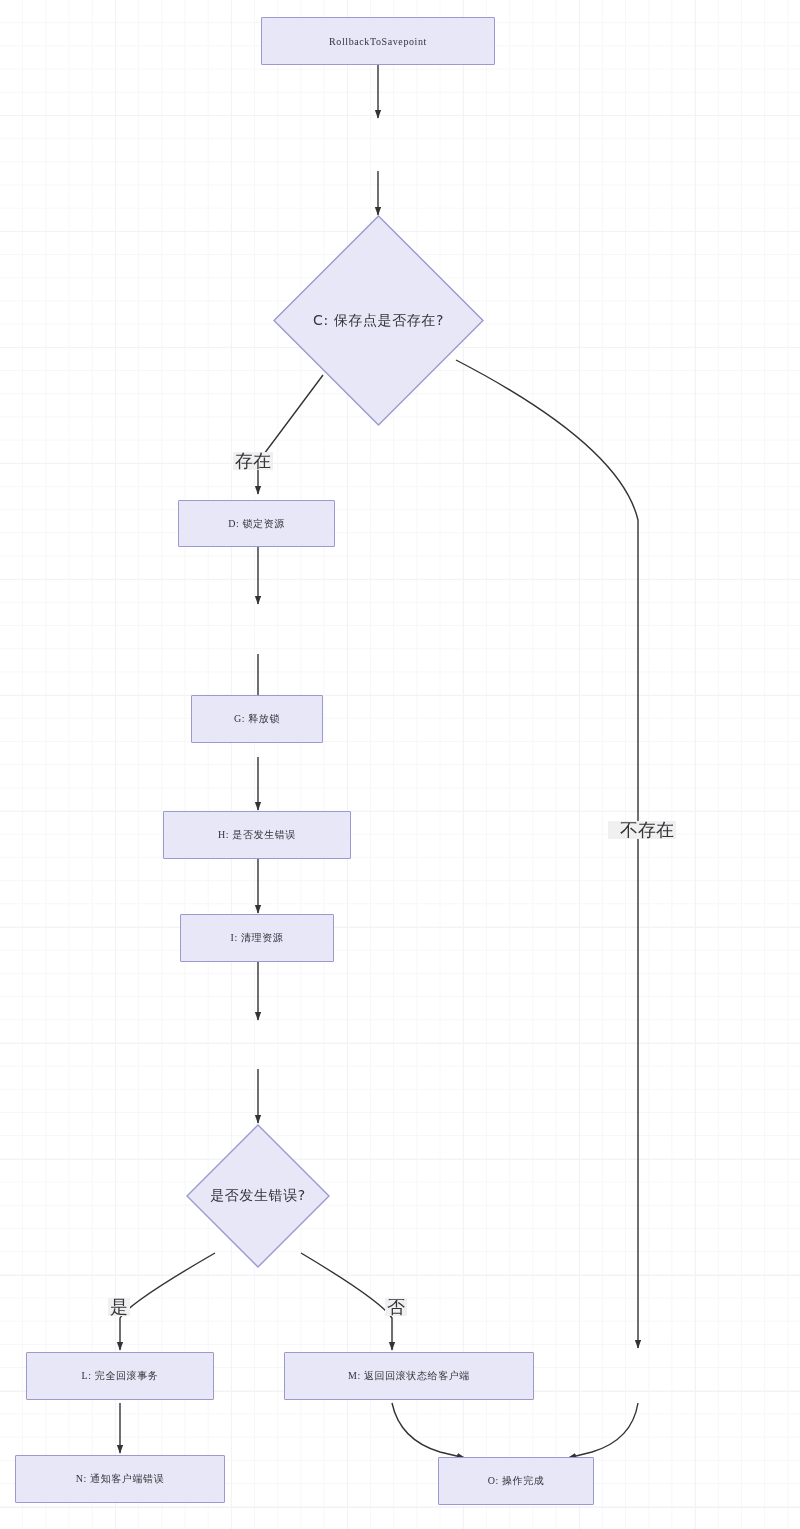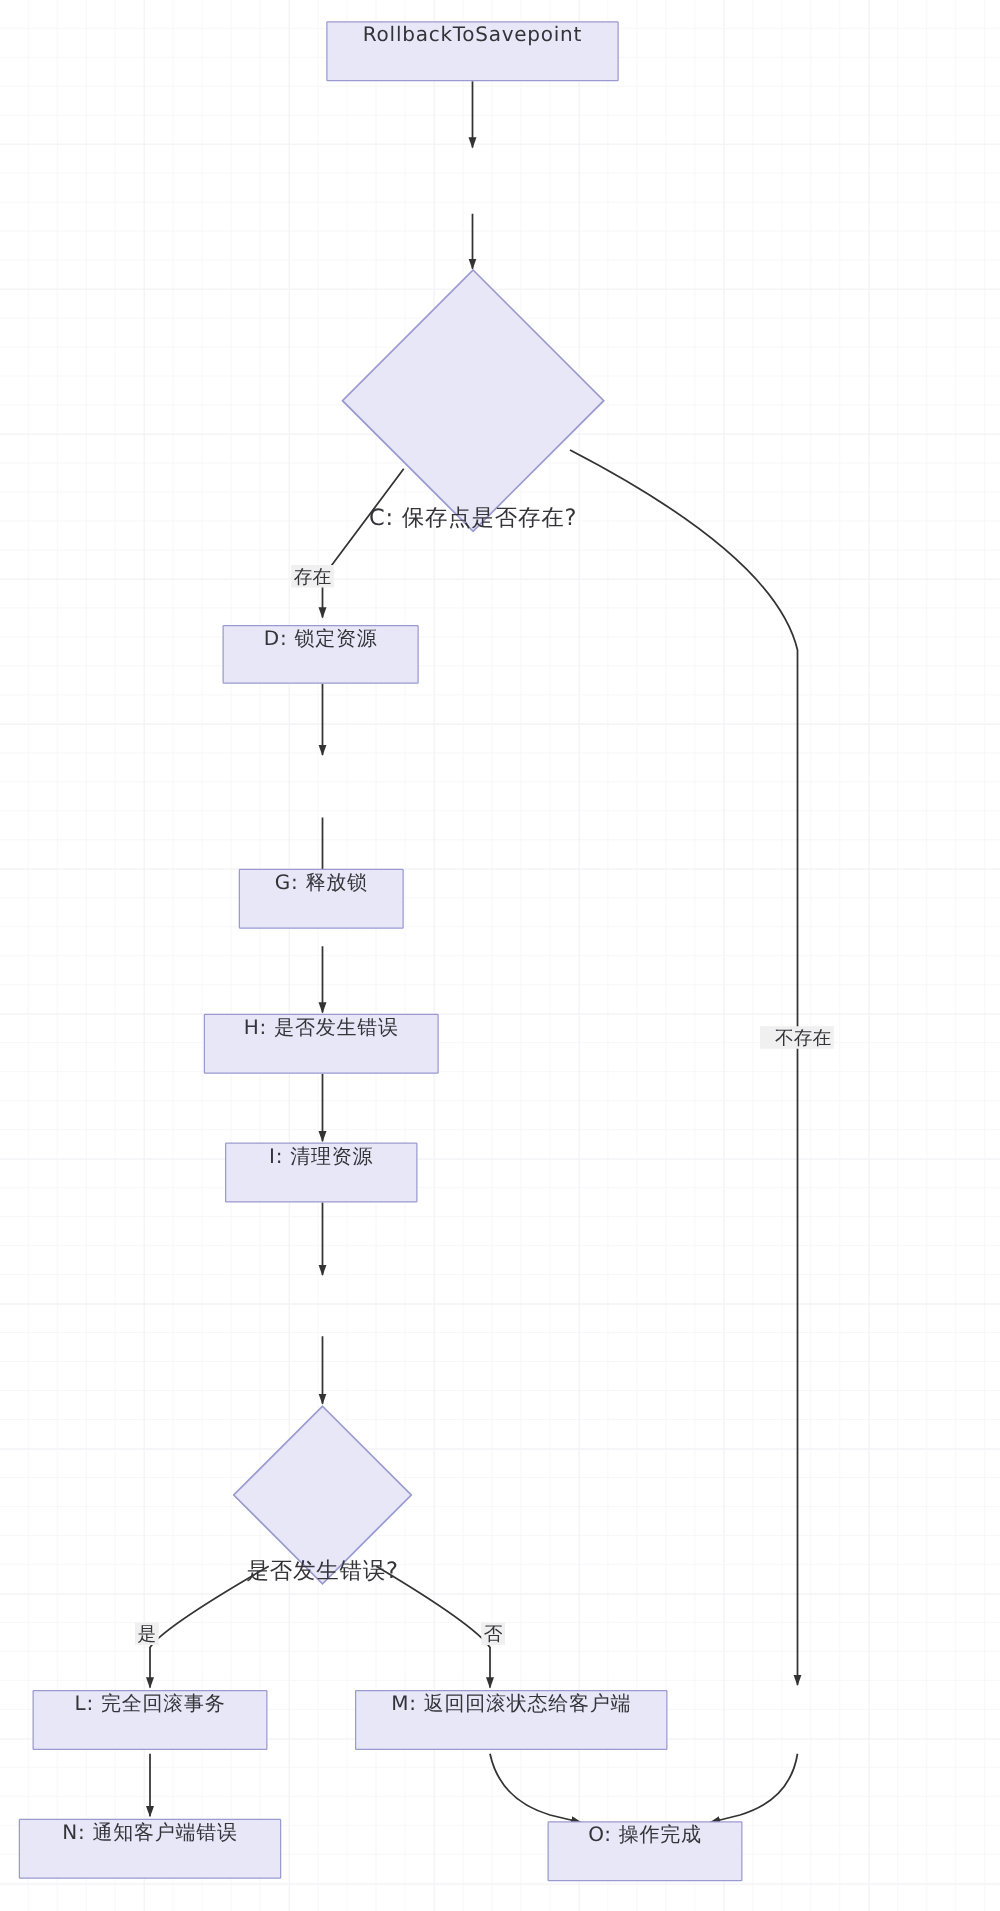--- a/index.html
+++ b/index.html
@@ -29,59 +29,60 @@
     width: 800px;
     height: 1529px;
   }
   .node {
     position: absolute;
     box-sizing: border-box;
     background: #e7e7f8;
     border: 1px solid #9a9ad0;
     border-radius: 1px;
     display: flex;
-    align-items: flex-start;
+    align-items: center;
     justify-content: center;
     color: #333338;
-    font-size: 16px;
+    font-size: 10px;
     letter-spacing: 0.6px;
     white-space: nowrap;
     z-index: 3;
+    font-family: Liberation Serif, serif;
   }
   .diamond-wrap {
     position: absolute;
     z-index: 2;
   }
   .diamond-shape {
     position: absolute;
     left: 0;
     top: 0;
     width: 100%;
     height: 100%;
   }
   .diamond-label {
     position: absolute;
     left: 0;
     top: 0;
     width: 100%;
     height: 100%;
     display: flex;
-    align-items: flex-end;
+    align-items: center;
     justify-content: center;
     color: #333338;
-    font-size: 18px;
+    font-size: 14px;
     letter-spacing: 0.6px;
     white-space: nowrap;
     z-index: 3;
   }
   .edge-label {
     position: absolute;
     background: #f0f0f0;
     color: #333338;
-    font-size: 15px;
+    font-size: 18px;
     line-height: 16px;
     padding: 1px 2px;
     white-space: nowrap;
     z-index: 4;
   }
 </style>
 </head>
 <body>
 
 <div id="canvas">

